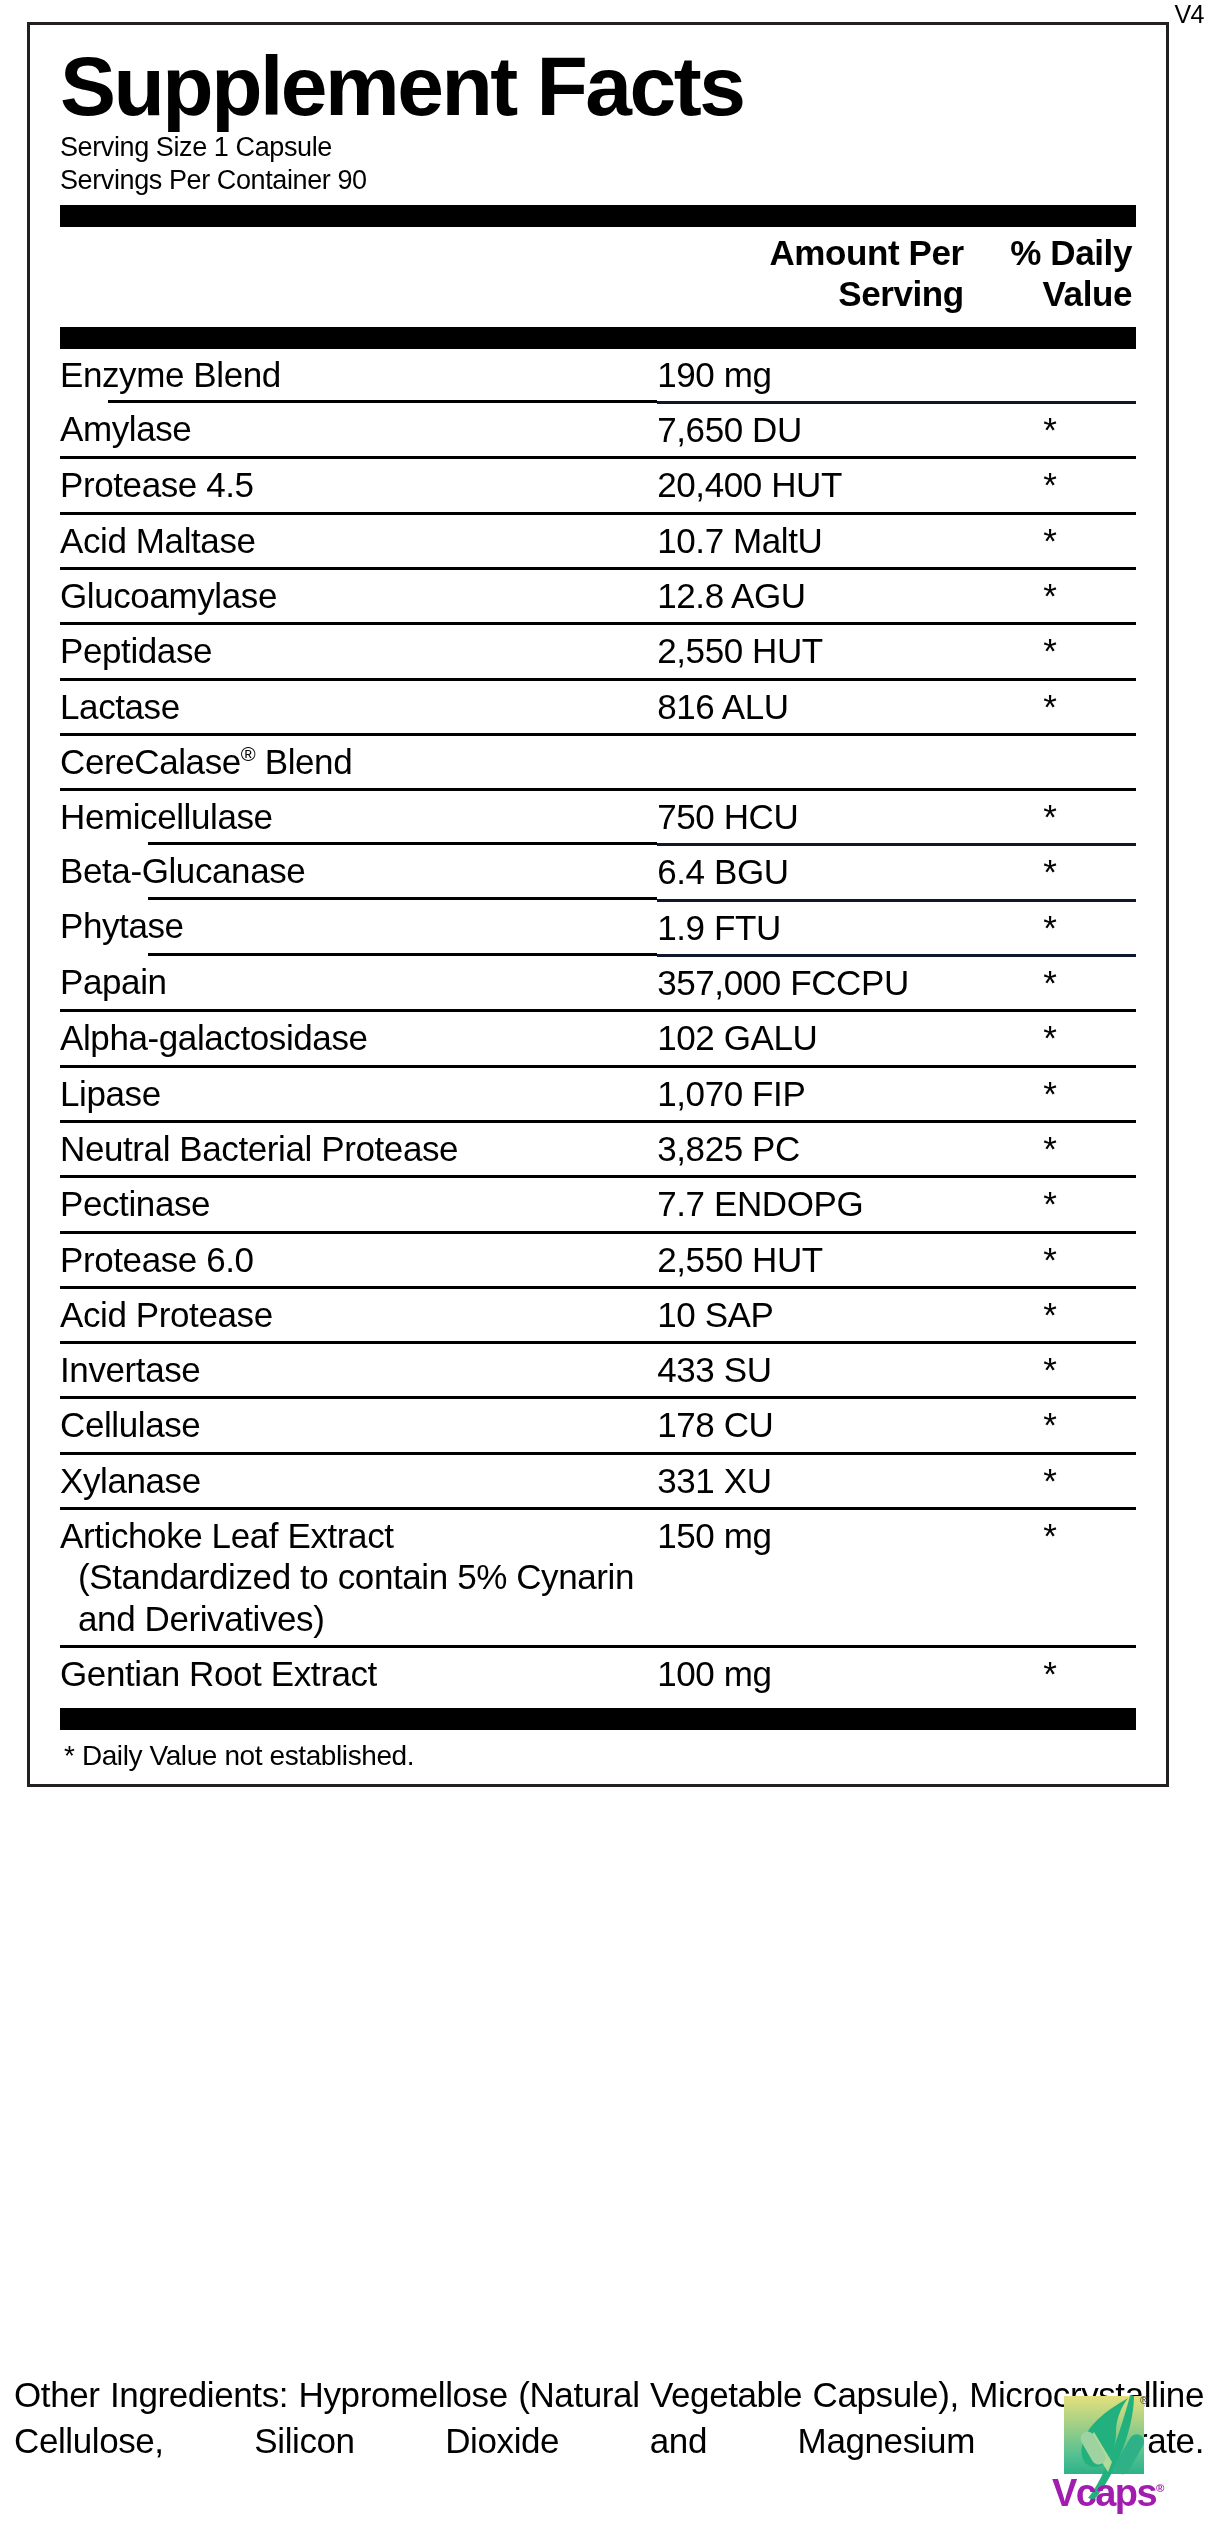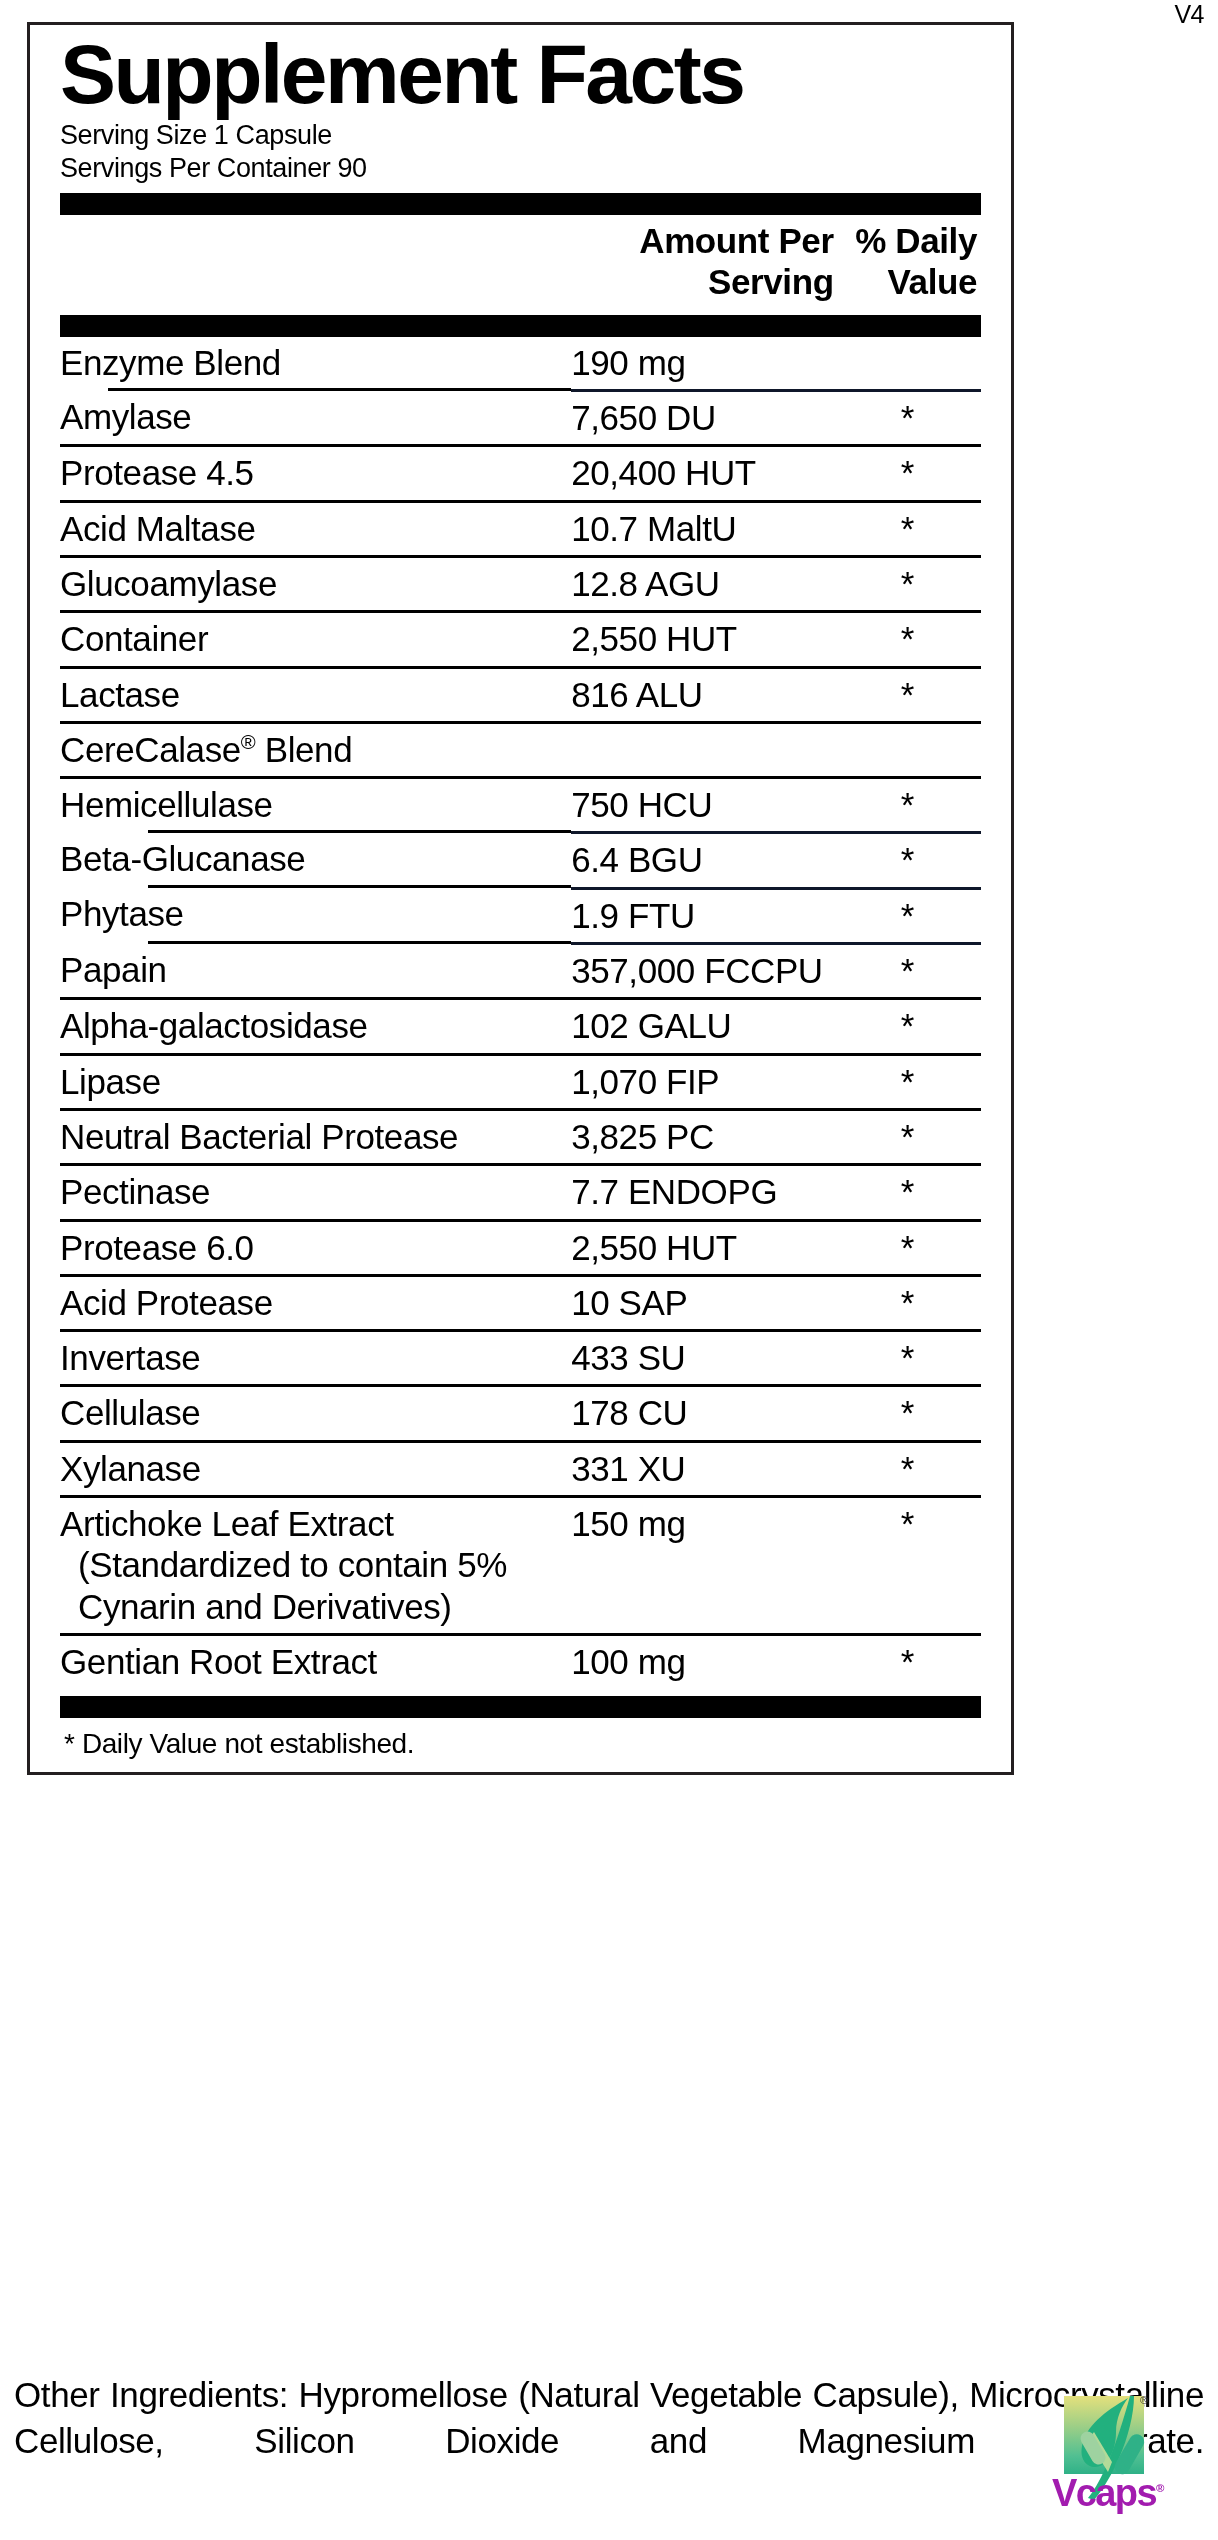--- a/index.html
+++ b/index.html
@@ -21,24 +21,24 @@
     top: 2px; right: 14px;
     font-size: 25px;
     line-height: 1;
     letter-spacing: -0.5px;
   }
 
   
   .panel {
     position: absolute;
     left: 27px; top: 22px;
-    width: 987px;
+    width: 1142px;
     border: 3px solid #231f20;
     background: #fff;
-    padding: 0 30px 10px 30px;
+    padding: 12px 30px 10px 30px;
   }
 
   .title {
     font-weight: bold;
     font-size: 84px;
     line-height: 0.98;
     letter-spacing: -2.5px;
     margin: 8px 0 4px 0;
     white-space: nowrap;
   }
@@ -221,21 +221,21 @@
           <td class="name-cell lvl1">Acid Maltase</td>
           <td class="amount-cell">10.7 MaltU</td>
           <td class="dv-cell">*</td>
         </tr>
         <tr class="rule">
           <td class="name-cell lvl1">Glucoamylase</td>
           <td class="amount-cell">12.8 AGU</td>
           <td class="dv-cell">*</td>
         </tr>
         <tr class="rule">
-          <td class="name-cell lvl1">Container</td>
+          <td class="name-cell lvl1">Peptidase</td>
           <td class="amount-cell">2,550 HUT</td>
           <td class="dv-cell">*</td>
         </tr>
         <tr class="rule">
           <td class="name-cell lvl1">Lactase</td>
           <td class="amount-cell">816 ALU</td>
           <td class="dv-cell">*</td>
         </tr>
         <tr class="rule">
           <td class="name-cell lvl1">CereCalase<sup class="reg">®</sup> Blend</td>

